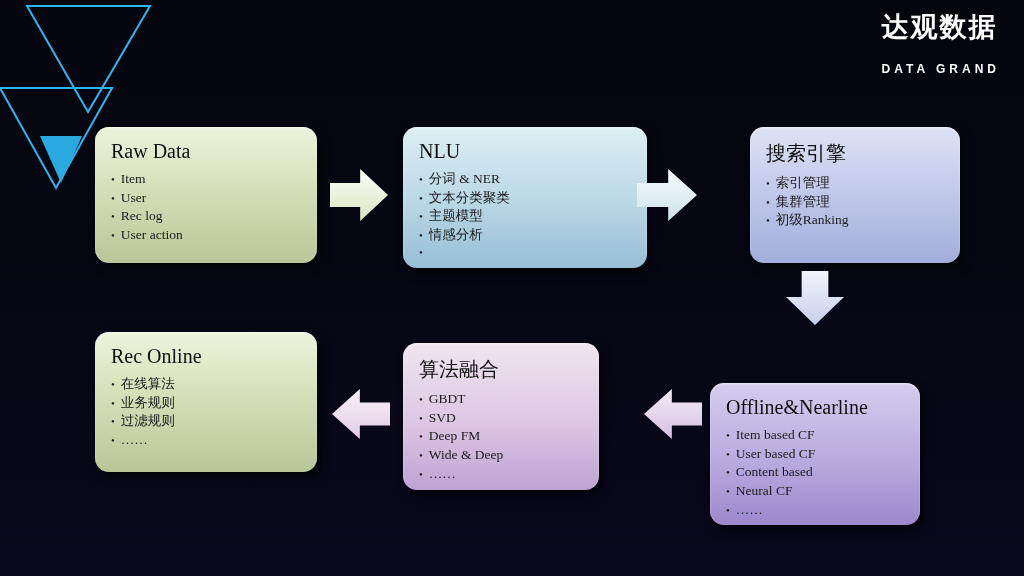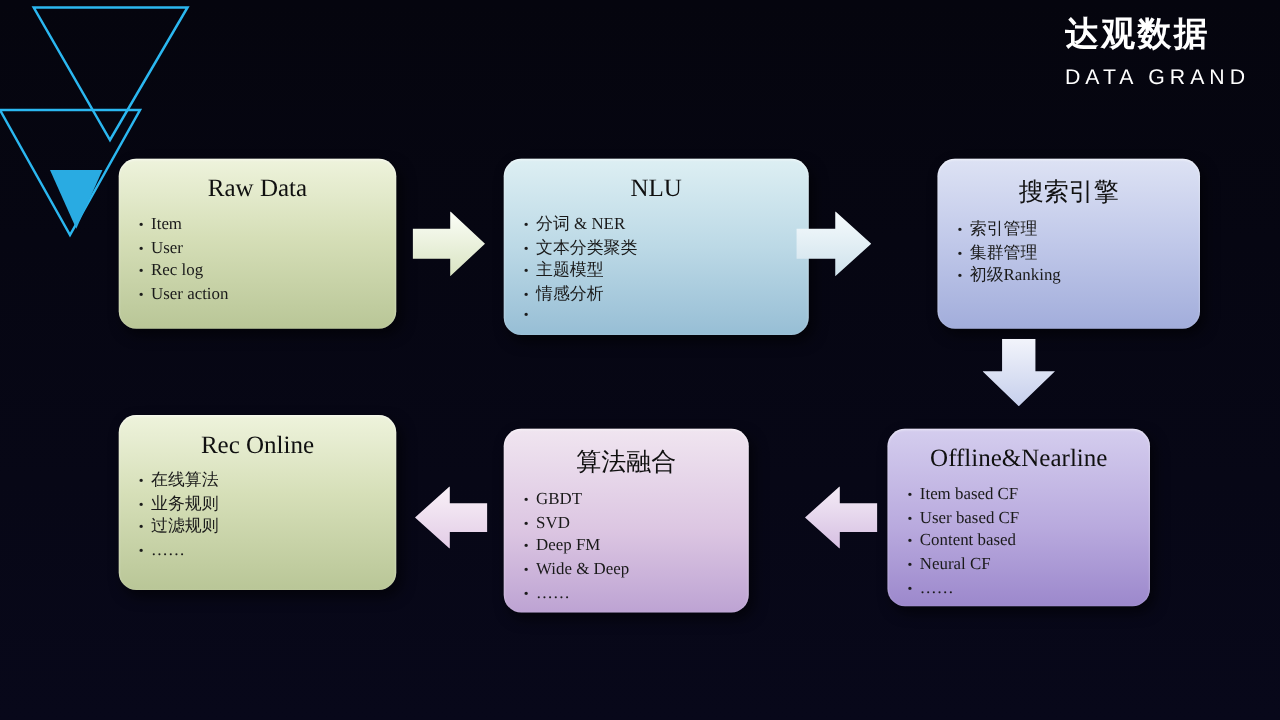--- a/index.html
+++ b/index.html
@@ -10,38 +10,37 @@
     padding-left:16px;
   }
 
   
   .triangles { position:absolute; left:0; top:0; }
 
   
   .logo { position:absolute; top:12px; right:24px; text-align:left; color:#ffffff;
           font-family:"Liberation Sans","DejaVu Sans",sans-serif; }
   .logo-cn { font-size:27px; font-weight:700; letter-spacing:2px; line-height:1.15; }
-  .logo-en { font-size:17px; font-weight:400; letter-spacing:4px; margin-top:9px; }
+  .logo-en { font-size:12px; font-weight:700; letter-spacing:4px; margin-top:19px; }
 
   
   .box {
     position:absolute; border-radius:14px; padding:13px 16px 10px 16px;
     box-shadow:4px 5px 10px rgba(0,0,0,0.55), inset 0 1px 2px rgba(255,255,255,0.55);
     color:#141414;
-    text-align:center;
   }
   .box-title { font-size:20px; margin-bottom:7px; color:#101010; }
   .box-list { list-style:none; }
   .box-list li { font-size:13.5px; line-height:1.38; display:flex; align-items:baseline; color:#1a1a1a; }
   .bullet { font-size:11px; margin-right:6px; }
 
   .green    { background:linear-gradient(180deg,#eef3dc 0%,#d6dfb8 45%,#b9c697 100%); }
   .blue     { background:linear-gradient(180deg,#ddeff3 0%,#bcd9e6 50%,#97bed5 100%); }
   .lavender { background:linear-gradient(180deg,#dde2f4 0%,#c0c8e9 50%,#a2addb 100%);margin-left:40px; }
-  .purple   { background:linear-gradient(180deg,#d4cdee 0%,#b9aade 55%,#9c88cc 100%); }
+  .purple   { background:linear-gradient(180deg,#d4cdee 0%,#b9aade 55%,#9c88cc 100%);margin-top:40px; }
   .pink     { background:linear-gradient(180deg,#f0e5f0 0%,#dcc6e2 55%,#bda3d3 100%); }
 
   
   .arrow { position:absolute; }
   .arrow-right { clip-path:polygon(0 27%,52% 27%,52% 0,100% 50%,52% 100%,52% 73%,0 73%); }
   .arrow-left  { clip-path:polygon(100% 27%,48% 27%,48% 0,0 50%,48% 100%,48% 73%,100% 73%); }
   .arrow-down  { clip-path:polygon(27% 0,73% 0,73% 48%,100% 48%,50% 100%,0 48%,27% 48%); }
   .a-green    { background:linear-gradient(180deg,#fcfef8 0%,#d9e4c2 100%); }
   .a-blue     { background:linear-gradient(180deg,#f6fbfd 0%,#cfe2ec 100%); }
   .a-lavender { background:linear-gradient(180deg,#f2f4fb 0%,#c6cfec 100%); }

